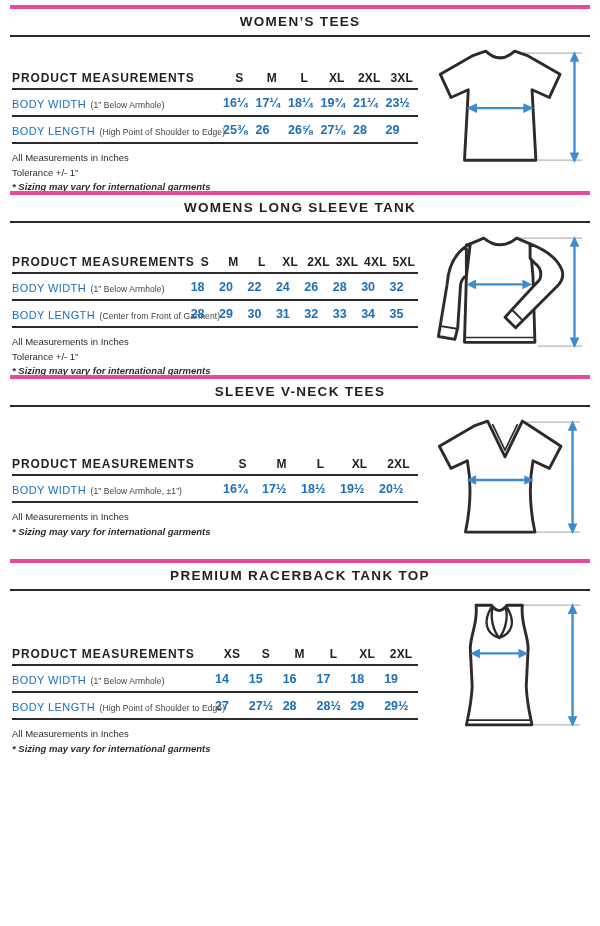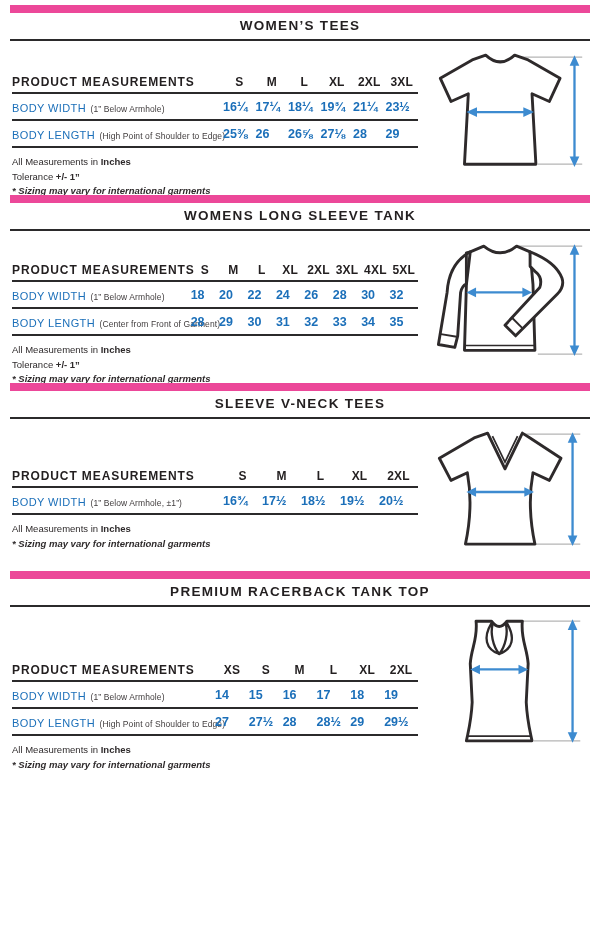--- a/index.html
+++ b/index.html
@@ -5,21 +5,21 @@
   html, body { margin:0; padding:0; }
   body {
     width:600px; height:926px; background:#ffffff; overflow:hidden;
     font-family:"Liberation Sans", sans-serif; color:#231f20;
     -webkit-font-smoothing:antialiased;
   }
   .page { width:600px; height:926px; position:relative; }
 
   
   .band {
-    margin:0 10px; border-top:8px solid #ec4899; border-bottom:2px solid #2b2a2b;
+    margin:0 10px; border-top:4px solid #ec4899; border-bottom:2px solid #2b2a2b;
     padding:5px 0; text-align:center;
   }
   .band.first { margin-top:5px; }
   .band h2 {
     margin:0; font-size:13.5px; font-weight:bold; letter-spacing:1.3px; line-height:16px;
     color:#231f20;
   }
 
   
   .sec-body { display:flex; margin:0 12px; overflow:hidden; }
@@ -42,21 +42,21 @@
   .head .lbl { text-align:left; letter-spacing:0.9px; font-size:12px;margin-top:8px; }
   .head .sz { text-align:center; letter-spacing:0.2px; }
   .row td { border-bottom:2.5px solid #2b2a2b; }
   td.lbl { text-align:left; white-space:nowrap; overflow:visible; }
   .rowname { color:#1b6fb9; font-weight:normal; font-size:11px; letter-spacing:0.4px; }
   .sub { font-size:8.5px; color:#403c3d; letter-spacing:0.1px; }
   .val { color:#1b6fb9; font-weight:bold; font-size:12.5px; text-align:left; white-space:nowrap; }
 
   
   .notes { margin-top:7px; font-size:9.5px; line-height:1.55; color:#2e2a2b; }
-  .notes b { font-weight:bold; }
+  .notes b { font-weight:normal; }
   .note-sizing { font-weight:bold; font-style:italic; }
 
   svg { display:block; }
 </style>
 </head>
 <body>
 
 <div class="page">
 
   <section>

